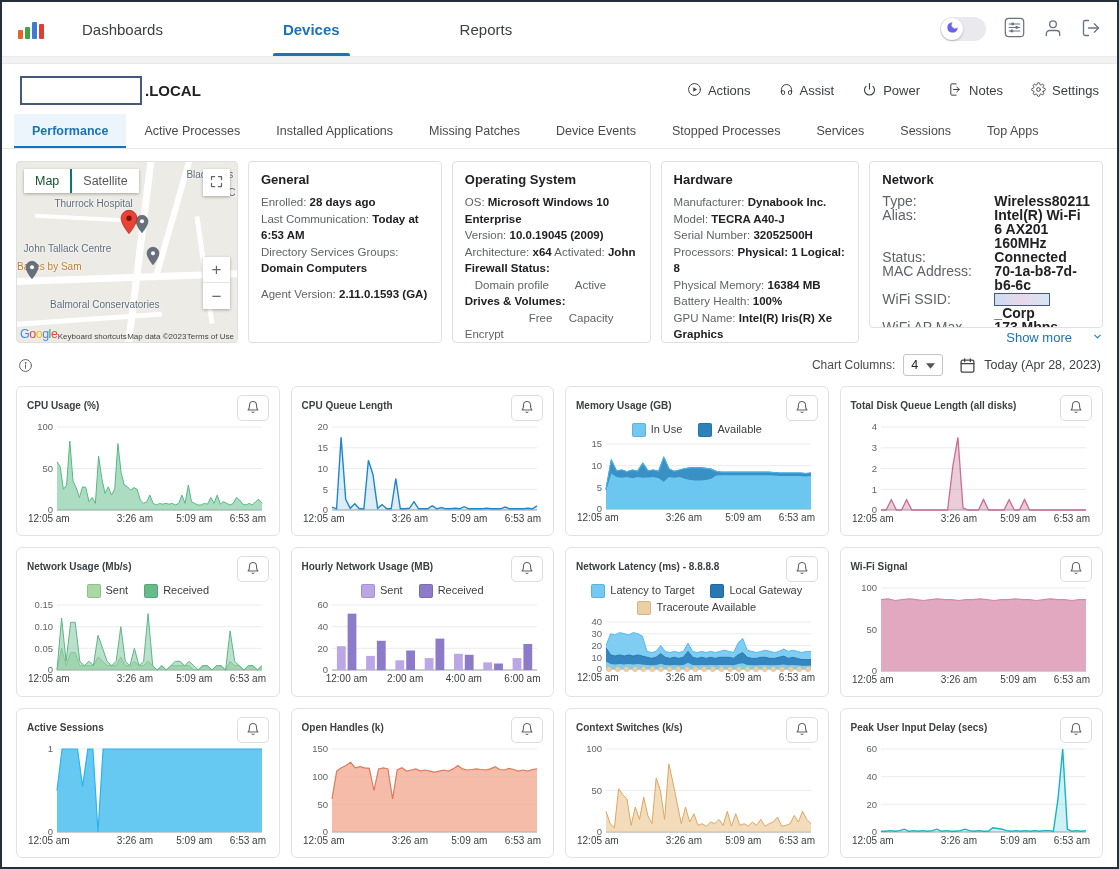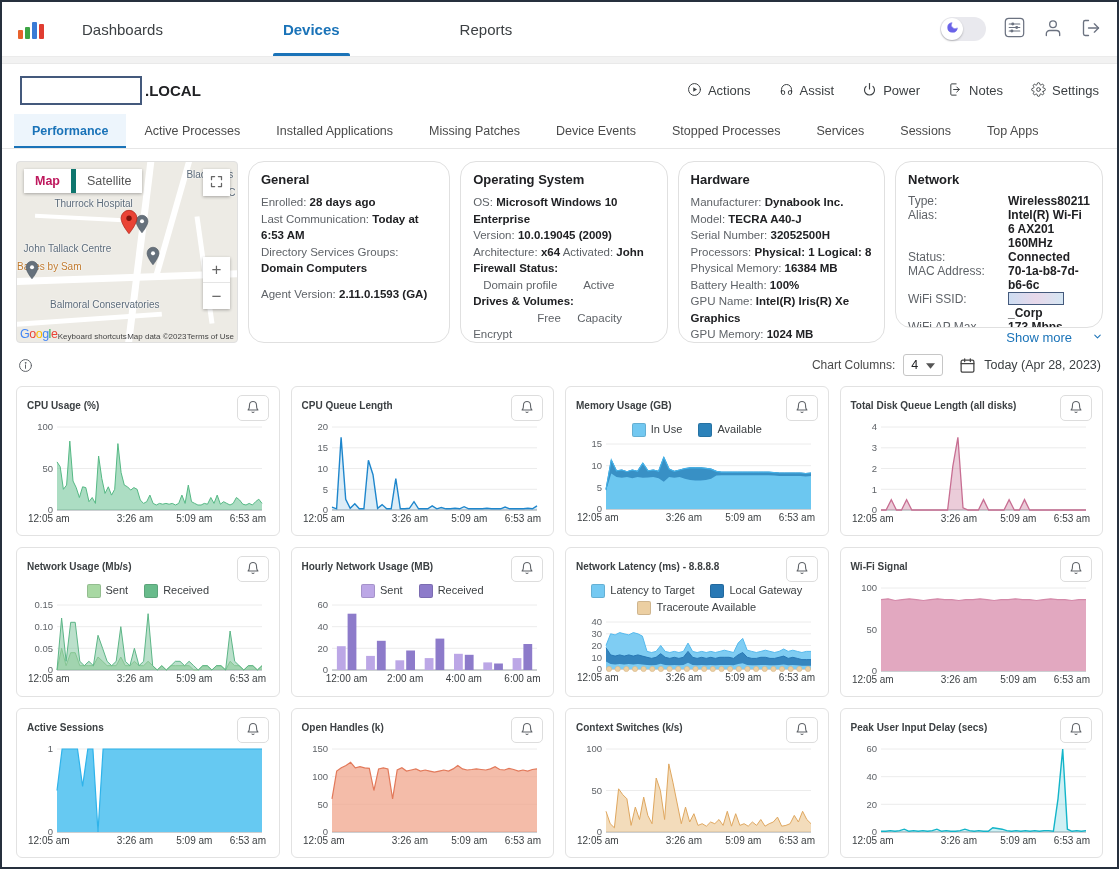--- a/index.html
+++ b/index.html
@@ -29,43 +29,43 @@
     linear-gradient(90deg,#dfe9f5,#efdfe9,#dcebf4,#e9ddee);}
   .dev-name{font-size:15px;font-weight:700;color:#202124;}
   .dev-actions{margin-left:auto;display:flex;align-items:center;gap:28px;}
   .dev-btn{display:flex;align-items:center;gap:6px;background:none;border:none;font-family:inherit;font-size:13px;color:#3c4043;cursor:pointer;padding:0;}
   
   .tabs{display:flex;padding:0 12px;border-bottom:1px solid #e6e6e6;}
   .tab{padding:10px 18px;font-size:12.5px;color:#4a4a4a;cursor:pointer;white-space:nowrap;}
   .tab.active{color:#1a73b8;font-weight:700;background:#edf5fc;box-shadow:inset 0 -2px 0 #1a73b8;}
   
   .info-row{display:flex;gap:10px;padding:12px 14px 0;align-items:flex-start;}
-  .icard{border:1px solid #e0e0e0;border-radius:16px;background:#fff;padding:10px 12px;height:182px;box-sizing:border-box;overflow:hidden;}
+  .icard{border:1px solid #e0e0e0;border-radius:4px;background:#fff;padding:10px 12px;height:182px;box-sizing:border-box;overflow:hidden;}
   .ct{font-size:13px;font-weight:700;color:#202124;margin-bottom:7px;}
   .ln{font-size:11.5px;color:#5f6368;line-height:16.5px;}
   .ln .b{font-weight:700;color:#202124;}
   .ln.ruled{border-bottom:1px solid #8f8f8f;}
   .sg.ind{margin-left:10px;}
   .sp{height:9px;}
   .c-general{flex:1;}
   .c-os{flex:1.03;}
   .c-hw{flex:1.03;}
   .net-wrap{flex:1.13;display:flex;flex-direction:column;}
   .c-net{height:167px;}
-  .nrow{display:flex;font-size:12px;line-height:14px;}
+  .nrow{display:flex;font-size:14px;line-height:14px;gap:12px;}
   .nl{width:100px;flex:none;color:#5f6368;}
   .nv{flex:1;font-weight:700;color:#202124;}
   .nredact{display:inline-block;width:54px;height:11px;border:1px solid #44597c;vertical-align:-2px;filter:none;background:linear-gradient(90deg,#cdddf2,#e8d8ea,#d5e6f3);}
   .show-more{align-self:flex-end;margin-top:2px;font-size:13px;color:#1a73b8;display:flex;align-items:flex-start;gap:20px;cursor:pointer;text-decoration:none;}
   
   .map-card{width:222px;flex:none;position:relative;background:#edebe5;border:1px solid #e0e0e0;border-radius:4px;height:182px;box-sizing:border-box;overflow:hidden;}
   .road{position:absolute;background:#fff;}
   .mbtns{position:absolute;top:7px;left:7px;display:flex;box-shadow:0 1px 3px rgba(0,0,0,.3);}
   .mbtn{background:#fff;border:none;padding:5px 11px;font-family:inherit;font-size:12.5px;color:#565656;cursor:pointer;}
-  .mbtn.first{font-weight:700;color:#be185d;border-right:5px solid #0f766e;}
+  .mbtn.first{font-weight:400;color:#14532d;border-right:2px solid #0f766e;}
   .fsbtn{position:absolute;top:7px;right:7px;width:27px;height:27px;background:#fff;border:none;box-shadow:0 1px 3px rgba(0,0,0,.3);display:flex;align-items:center;justify-content:center;cursor:pointer;}
   .zoomctl{position:absolute;right:7px;top:95px;width:27px;background:#fff;box-shadow:0 1px 3px rgba(0,0,0,.3);display:flex;flex-direction:column;}
   .zbtn{background:#fff;border:none;height:26px;font-size:17px;color:#666;cursor:pointer;line-height:1;padding:0;}
   .zbtn.zin{border-bottom:1px solid #e5e5e5;}
   .mlabel{position:absolute;font-size:10px;color:#5c6b7a;white-space:nowrap;text-shadow:0 0 2px #fff,0 0 2px #fff;}
   .mpin{position:absolute;transform:translate(-50%,-100%);}
   .mattr{position:absolute;left:0;right:0;bottom:0;display:flex;align-items:flex-end;justify-content:space-between;padding:0 3px 1px;font-size:8px;color:#444;}
   .glogo{font-size:12.5px;font-weight:500;letter-spacing:-0.5px;}
   .mattr a{color:#444;text-decoration:none;}
   

